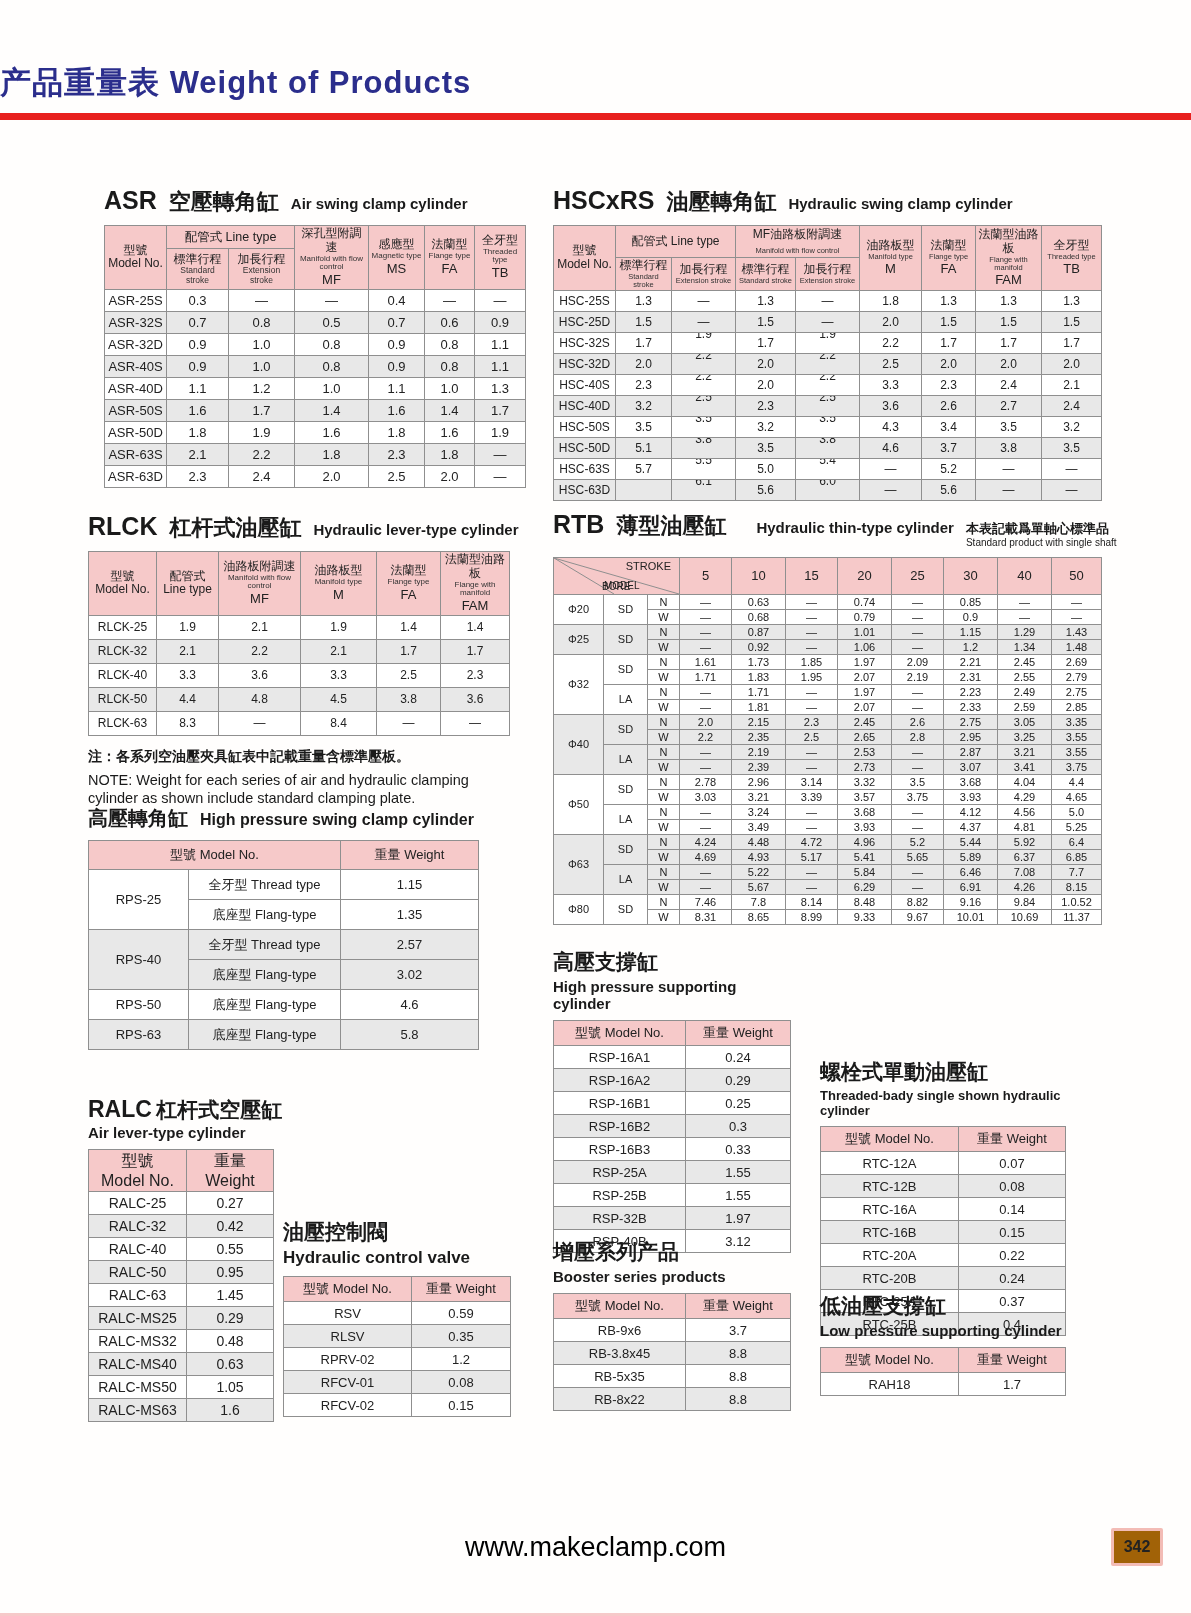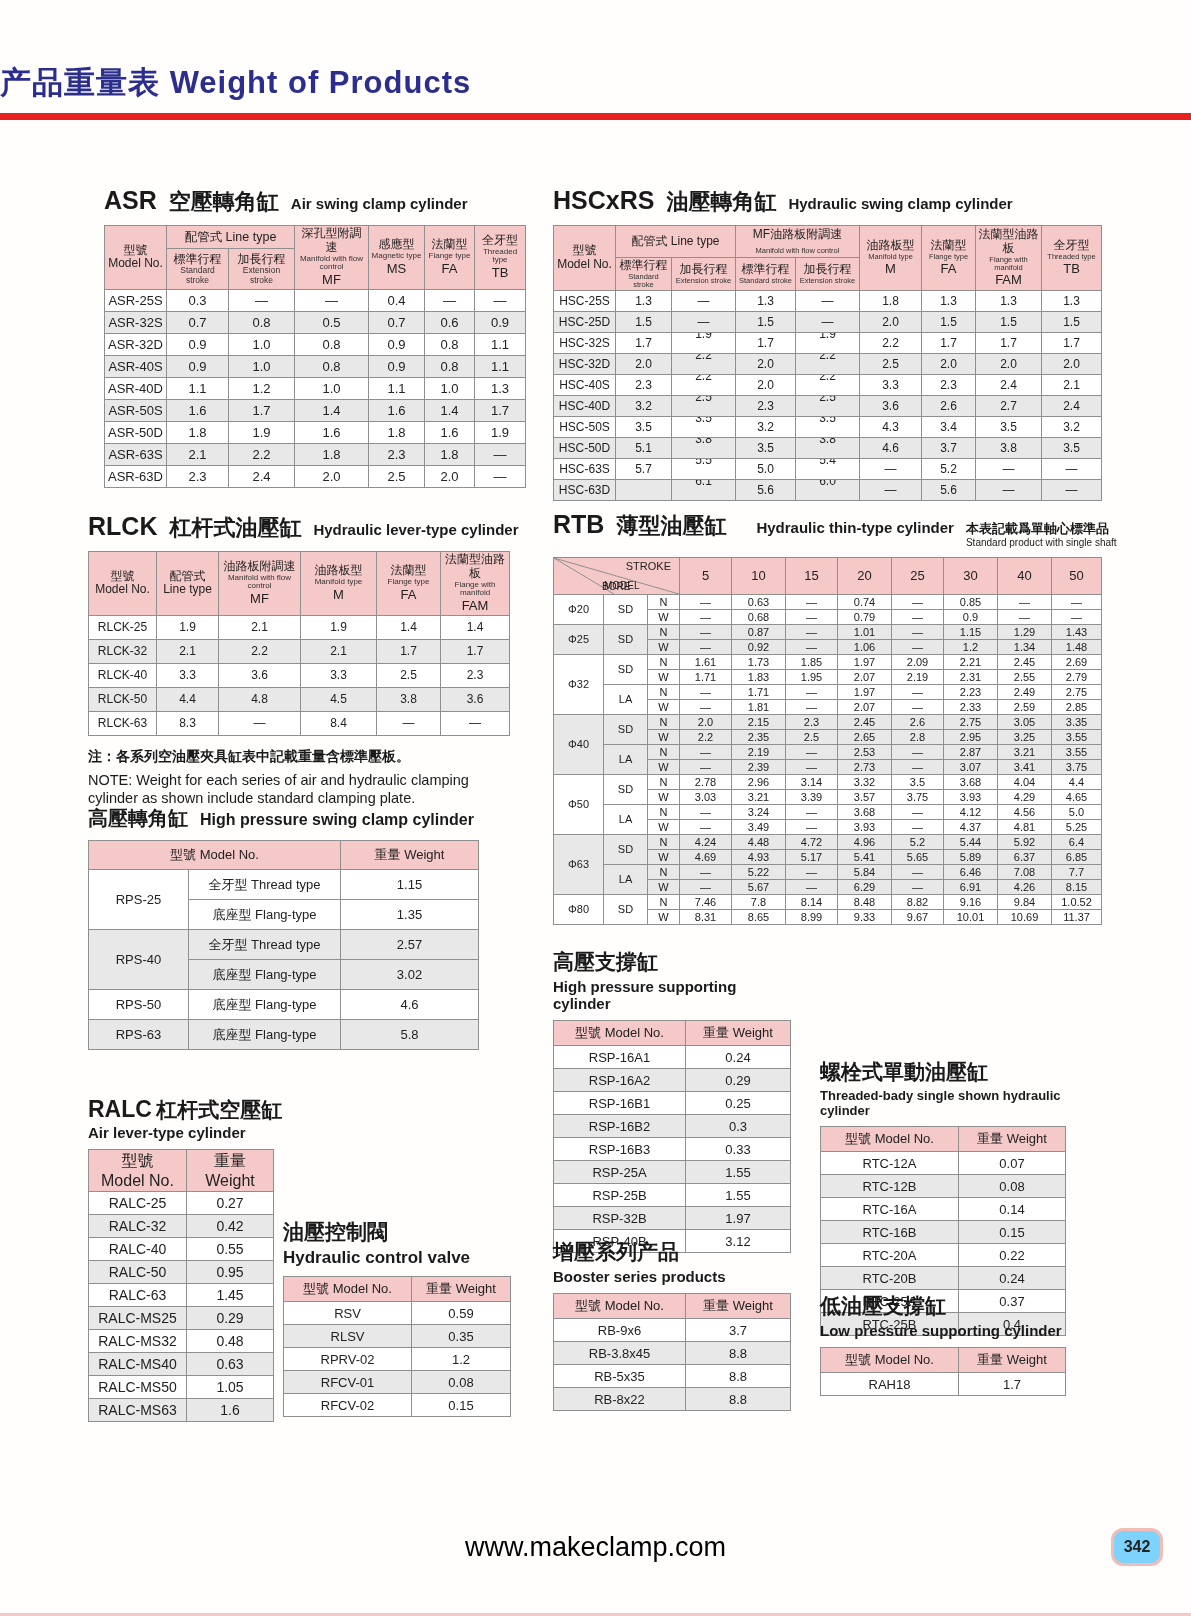--- a/index.html
+++ b/index.html
@@ -56,21 +56,21 @@
   .rtb-note .n-zh{font-size:13px;font-weight:bold;line-height:1.2;}
   .rtb-note .n-en{font-size:10px;line-height:1.2;}
 
   .note-block{margin-top:12px;width:100%;}
   .note-zh-line{font-size:14px;font-weight:bold;margin-bottom:5px;}
   .note-en-line{font-size:14.5px;line-height:1.25;}
 
   .footer-url{position:absolute;top:1532px;left:0;width:100%;text-align:center;
         font-size:27px;color:#000;}
   .page-badge{position:absolute;top:1528px;right:28px;width:46px;height:32px;
-        border-radius:12px;background:#7dd3fc;border:3px solid #f3bcb6;
+        border-radius:2px;background:#a16207;border:3px solid #f3bcb6;
         display:flex;align-items:center;justify-content:center;
         font-size:16px;font-weight:bold;color:#222;}
 </style>
 </head>
 <body>
 
 <div class="page">
 
   <div class="page-title">
     <span>产品重量表</span>

